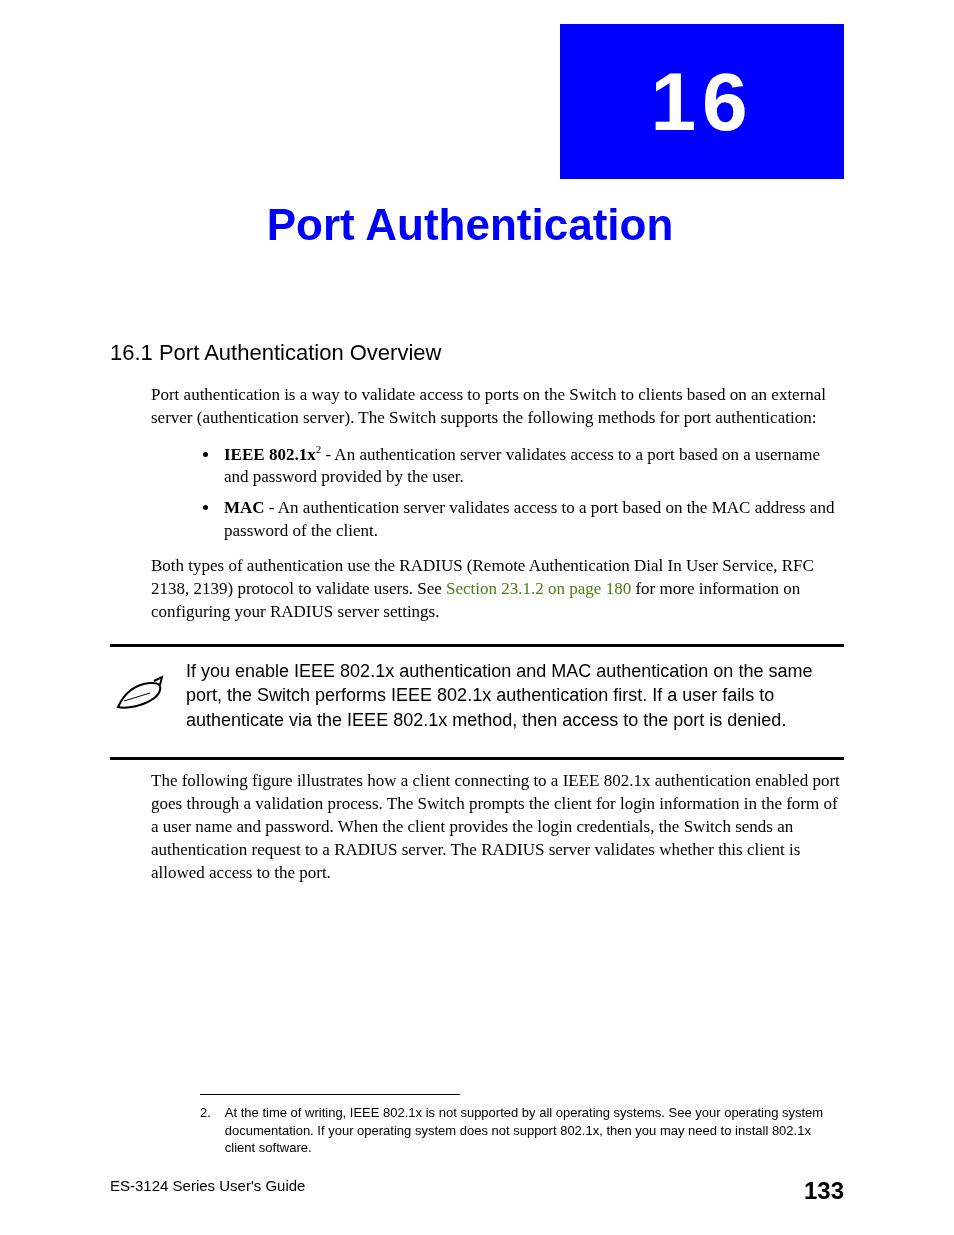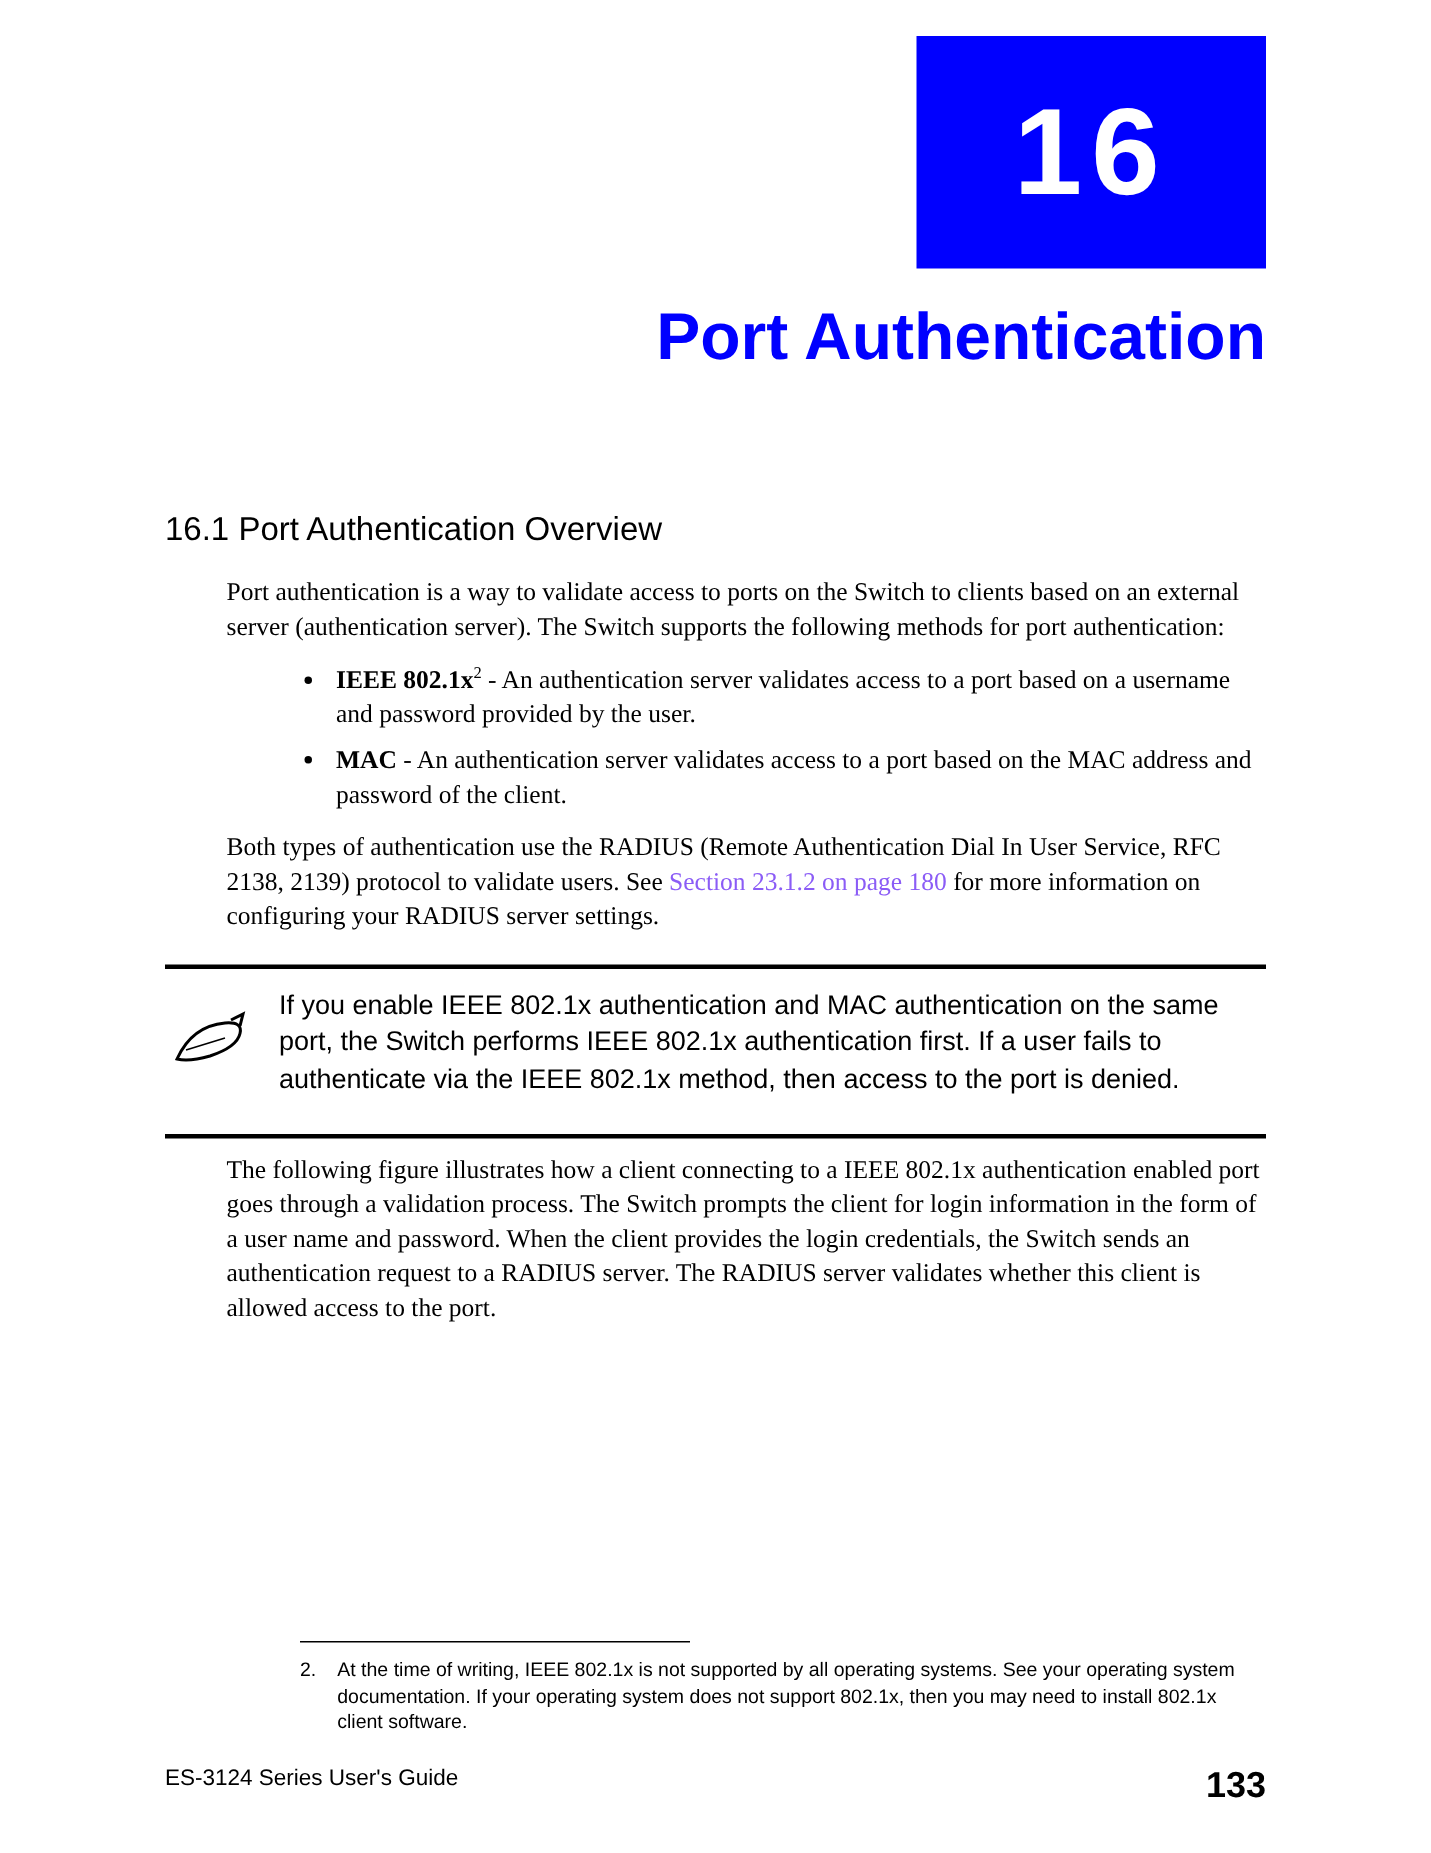--- a/index.html
+++ b/index.html
@@ -13,40 +13,40 @@
   }
   .page {
     position: absolute;
     top: 0; left: 0; right: 0; bottom: 0;
     padding: 0 110px 0 110px;
   }
   .chapter-box {
     position: absolute;
     top: 24px;
     right: 110px;
-    width: 233px;
+    width: 284px;
     height: 155px;
     background: #0000ff;
     display: flex;
     align-items: center;
     justify-content: center;
   }
   .chapter-number {
     color: #fff;
     font-family: Arial, Helvetica, sans-serif;
     font-weight: bold;
     font-size: 82px;
     letter-spacing: 6px;
   }
   .chapter-title {
     position: absolute;
     top: 200px;
     right: 110px;
     left: 96px;
-    text-align: right;
+    text-align: center;
     color: #0000ff;
     font-family: Arial, Helvetica, sans-serif;
     font-weight: bold;
     font-size: 44px;
   }
   .content {
     position: absolute;
     top: 340px;
     left: 110px;
     right: 110px;
@@ -81,21 +81,21 @@
     margin-bottom: 12px;
   }
   ul.body-list li {
     font-size: 17px;
     line-height: 1.35;
     margin-bottom: 8px;
     padding-left: 4px;
   }
   .bold { font-weight: bold; }
   .sup { vertical-align: super; font-size: 11px; }
-  .link { color: #8b5cf6; }
+  .link { color: #4d7c0f; }
   .note-block {
     border-top: 3px solid #000;
     border-bottom: 3px solid #000;
     margin: 20px 0 10px 0;
     padding: 12px 0 25px 0;
     display: flex;
     align-items: center;
     gap: 16px;
   }
   .note-icon {

